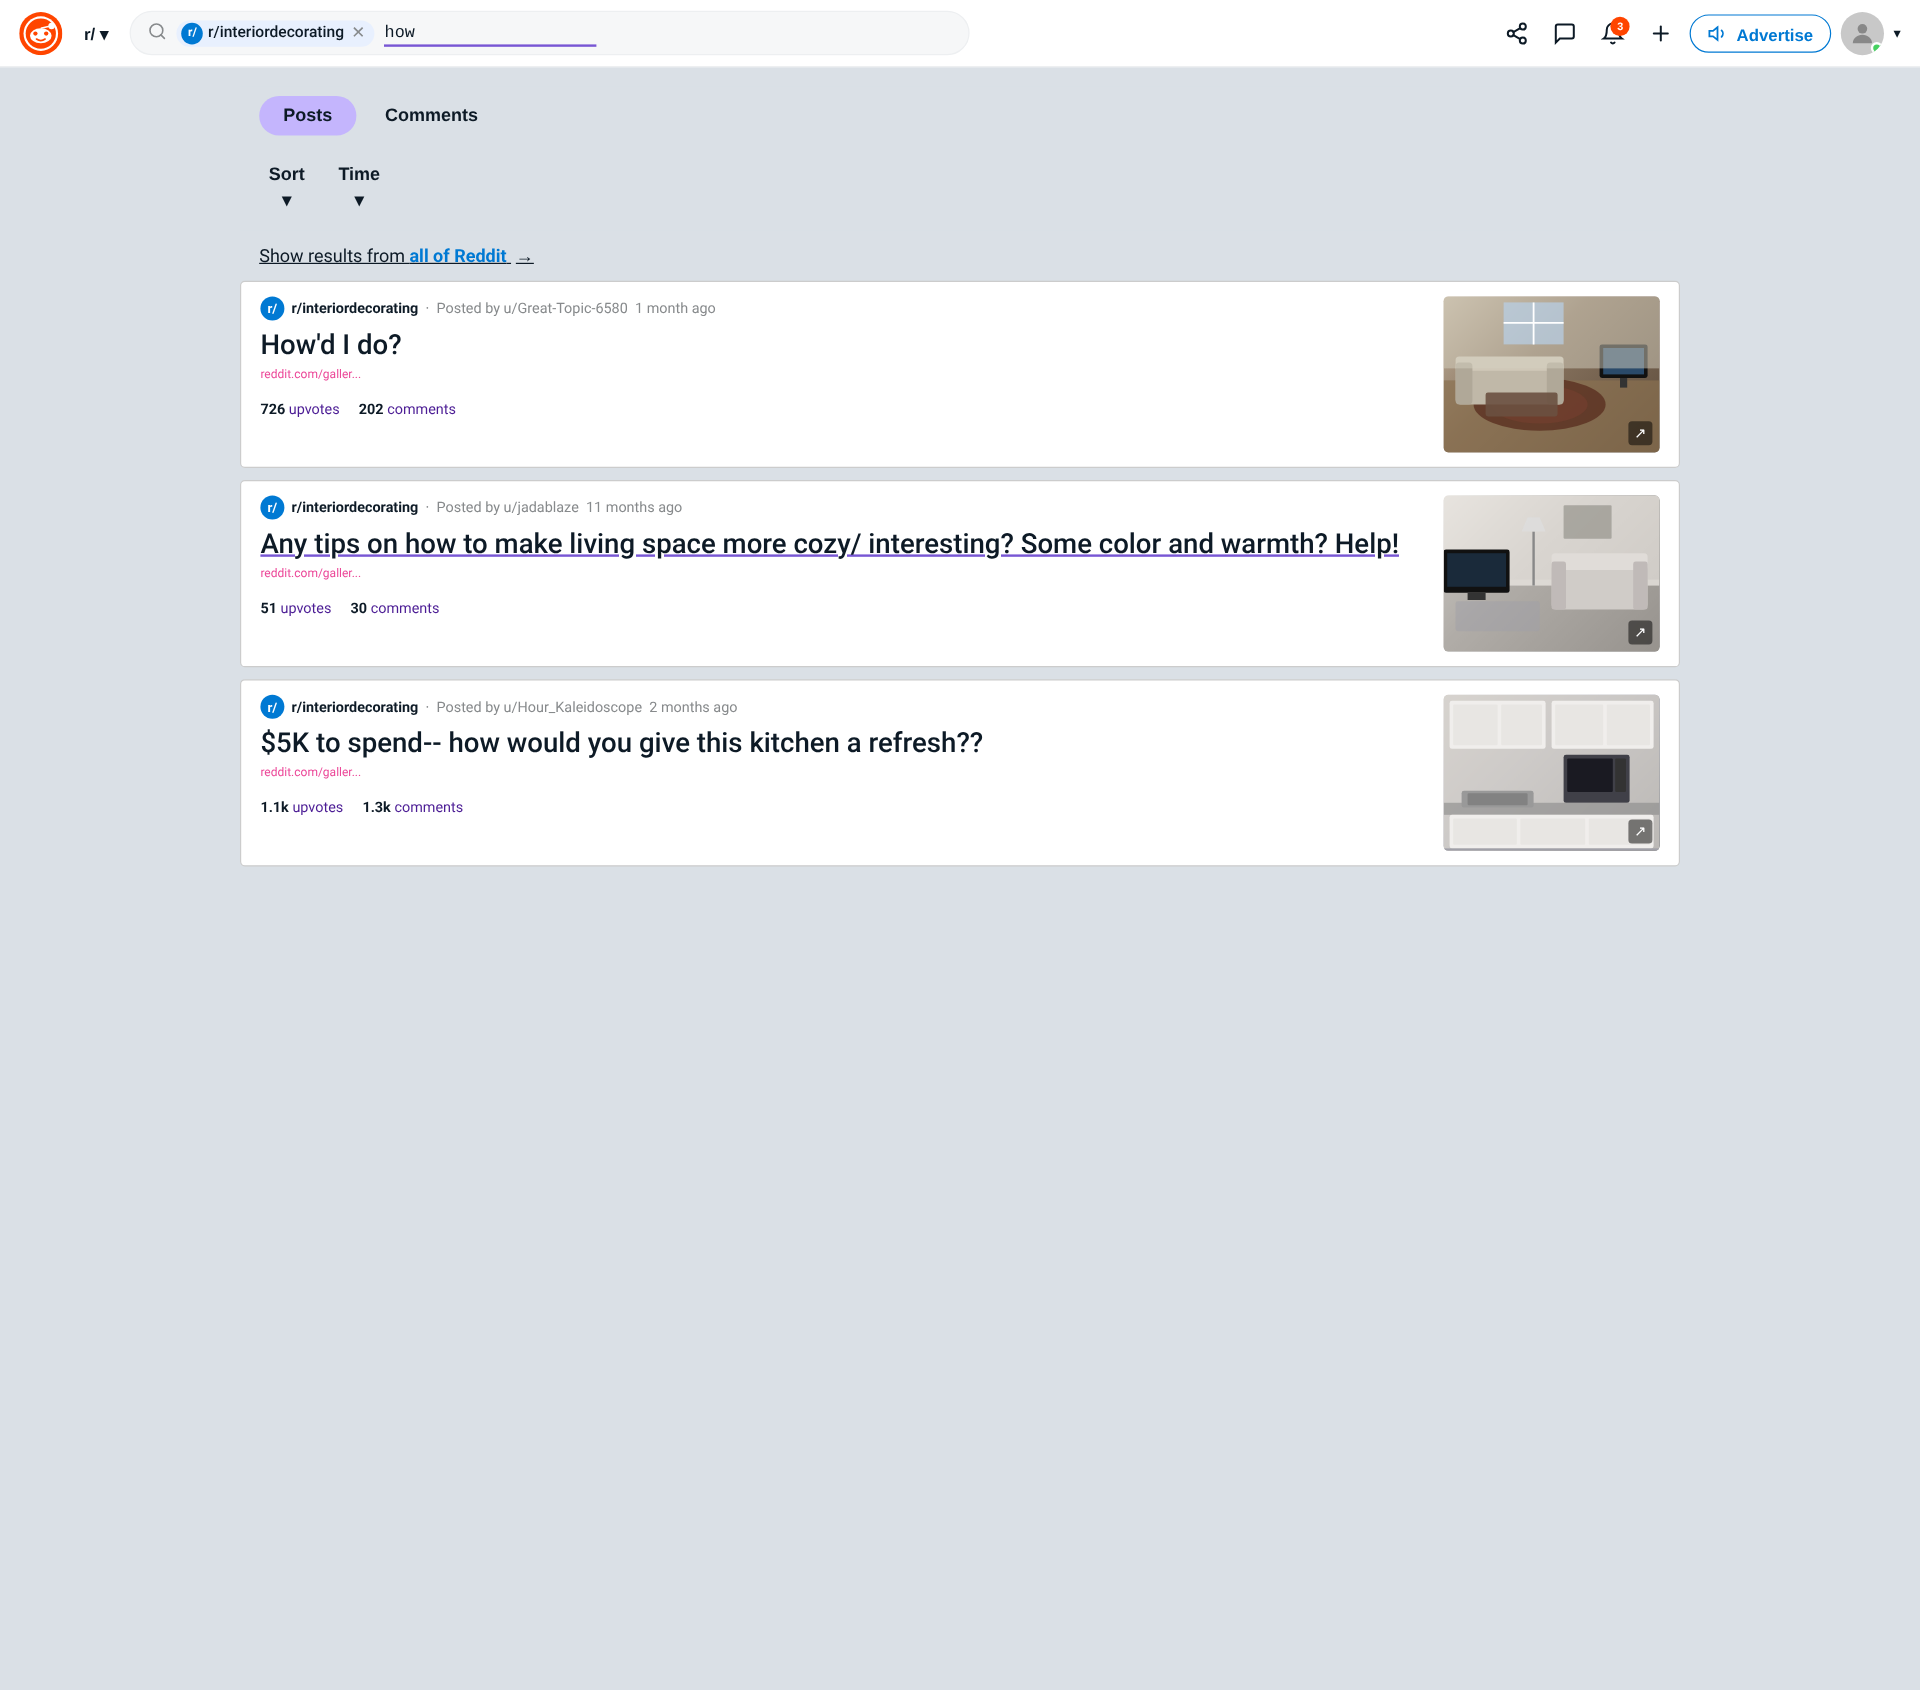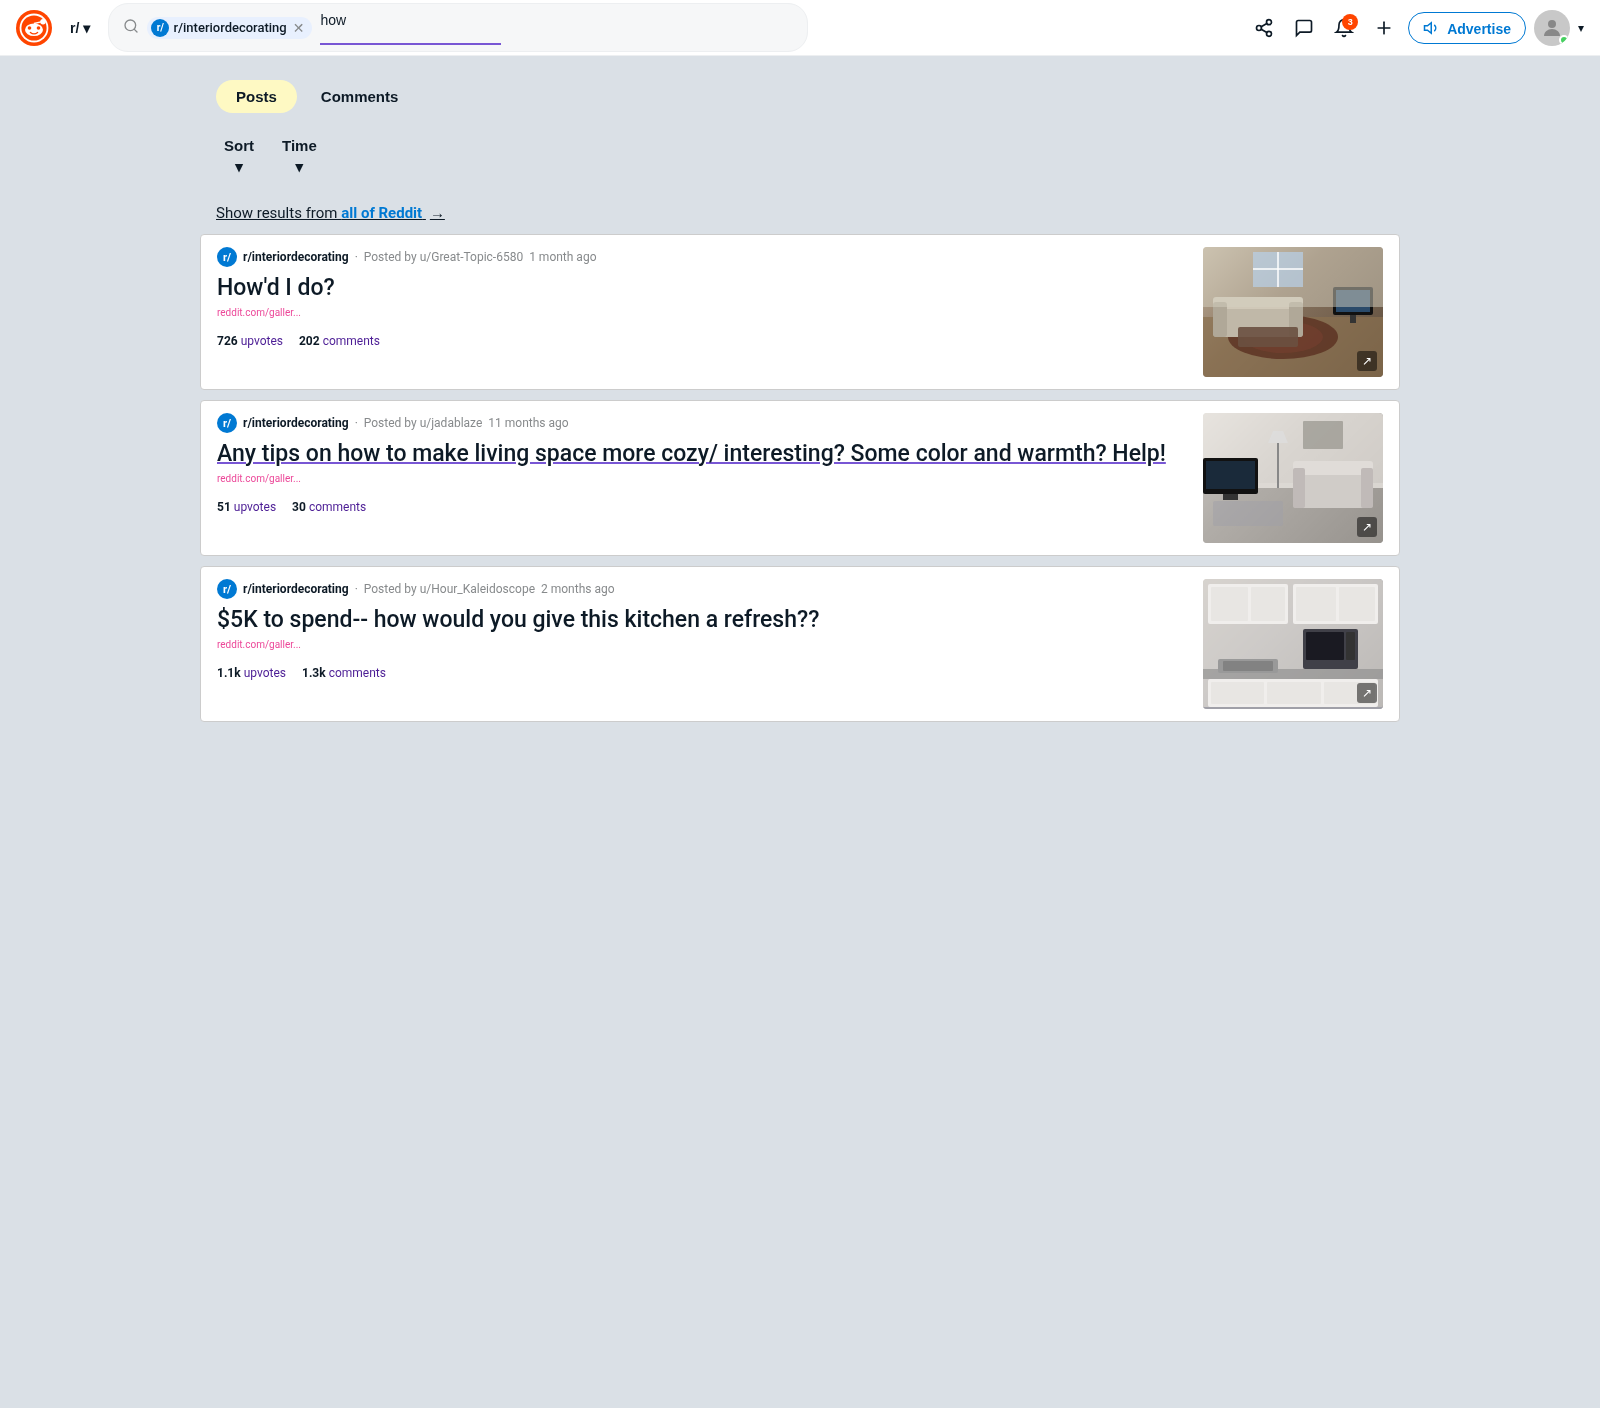--- a/index.html
+++ b/index.html
@@ -169,21 +169,21 @@
       padding: 8px 20px;
       border-radius: 20px;
       font-size: 15px;
       font-weight: 600;
       cursor: pointer;
       border: none;
       background: none;
       color: #0d1a26;
     }
     .tab.active {
-      background: #fef9c3;
+      background: #c4b5fd;
       color: #0d1a26;
     }
 
     
     .filter-bar {
       display: flex;
       align-items: center;
       gap: 12px;
       padding: 12px 16px;
       background: #dae0e6;
@@ -351,21 +351,21 @@
           <line x1="21" y1="21" x2="16.65" y2="16.65"></line>
       </svg>
     </span>
 
     <div class="subreddit-pill">
       <div class="pill-icon">r/</div>
       <span>r/interiordecorating</span>
       <span class="pill-close">✕</span>
     </div>
     <div style="position:relative; display:inline-block;">
-      <input type="text" class="search-input" value="how" style="border-bottom: 2px solid rgb(120, 86, 212); padding-bottom: 15px;">
+      <input type="text" class="search-input" value="how" style="border-bottom: 2px solid rgb(120, 86, 212); padding-bottom: 1px; font-family: Liberation Mono, monospace;">
     </div>
   </div>
 
   <div class="nav-icons">
 
     <button class="nav-icon-btn">
       <svg width="20" height="20" viewBox="0 0 24 24" fill="none" stroke="#0d1a26" stroke-width="2" stroke-linecap="round" stroke-linejoin="round">
         <circle cx="18" cy="5" r="3"></circle>
           <circle cx="6" cy="12" r="3"></circle>
           <circle cx="18" cy="19" r="3"></circle>

